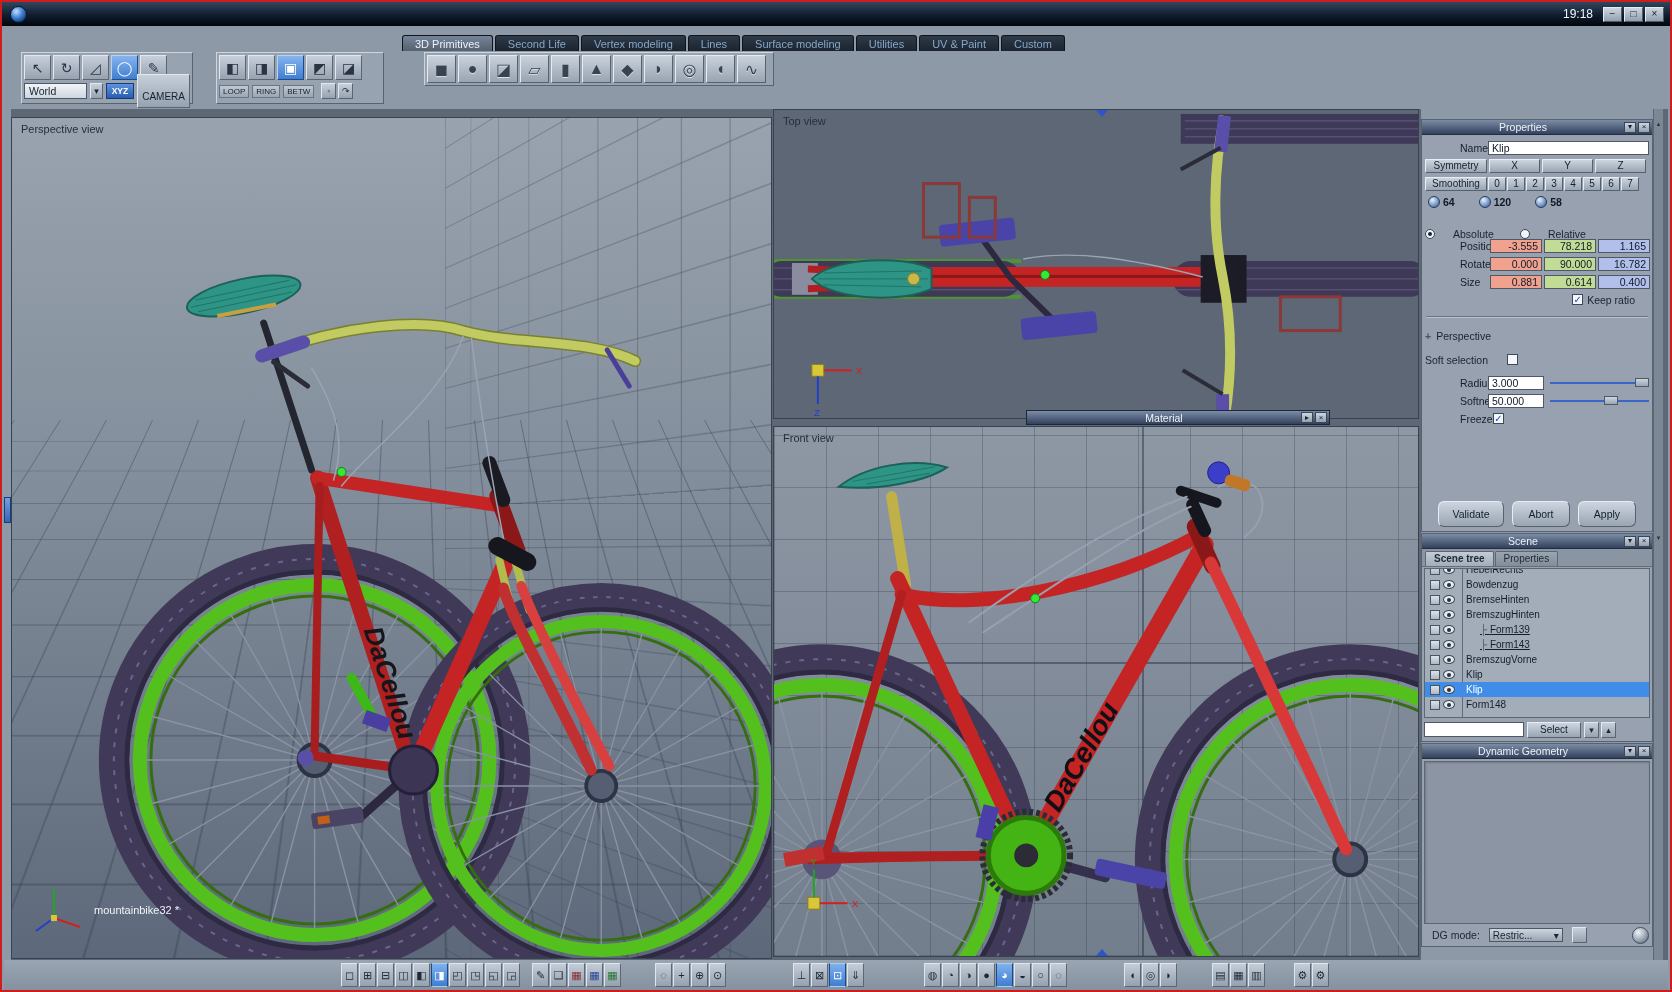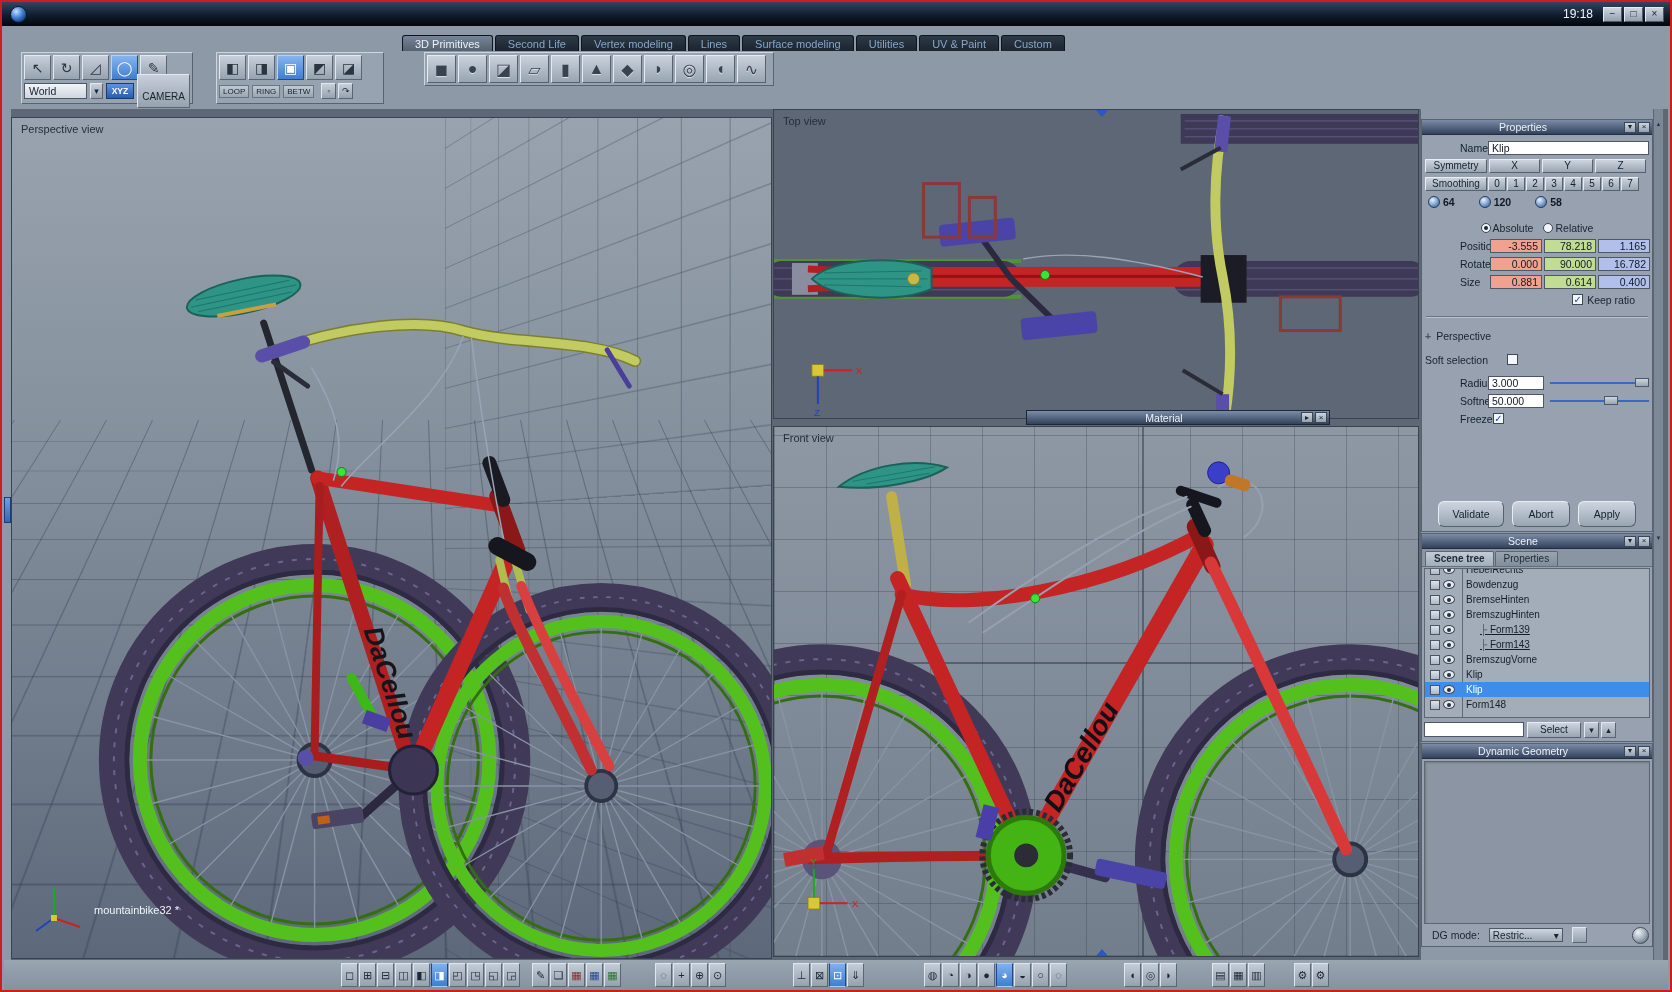--- a/index.html
+++ b/index.html
@@ -574,21 +574,21 @@
             <span class="chip-ic"></span>
             <span class="chip-n">120</span>
           </span>
 
           <span class="chip">
             <span class="chip-ic"></span>
             <span class="chip-n">58</span>
           </span>
 
       </div>
-      <div class="prow" style="top:100px;justify-content:center;gap:2px">
+      <div class="prow" style="top:106px;justify-content:flex-start;gap:18px">
         <span class="radio sel"></span>
         <span>Absolute</span>
         <span class="radio" style="margin-left:8px"></span>
         <span>Relative</span>
       </div>
       <div class="prow vec-row" style="top:118px">
         <span class="plabel">Position</span>
         <span style="display:flex">
           <input class="vec-field" readonly="" value="-3.555" style="">
             <input class="vec-field" readonly="" value="78.218" style="">

